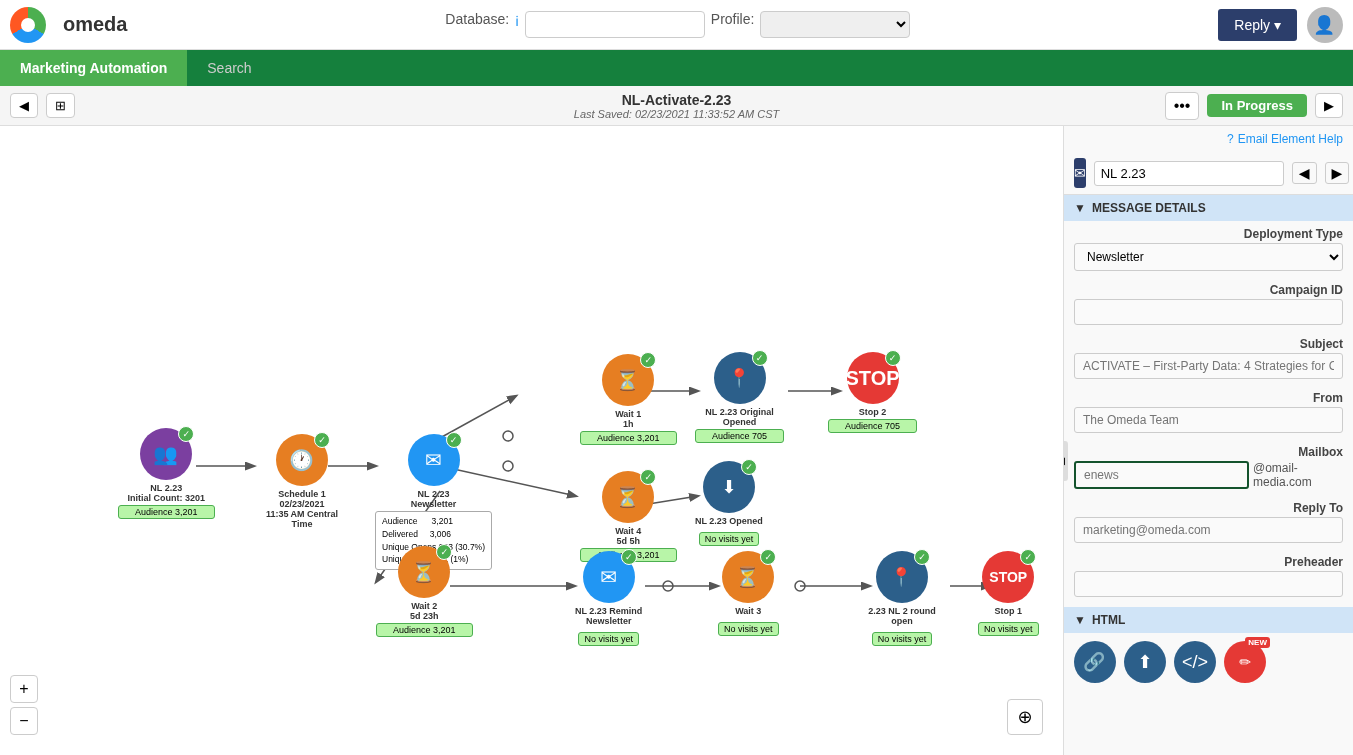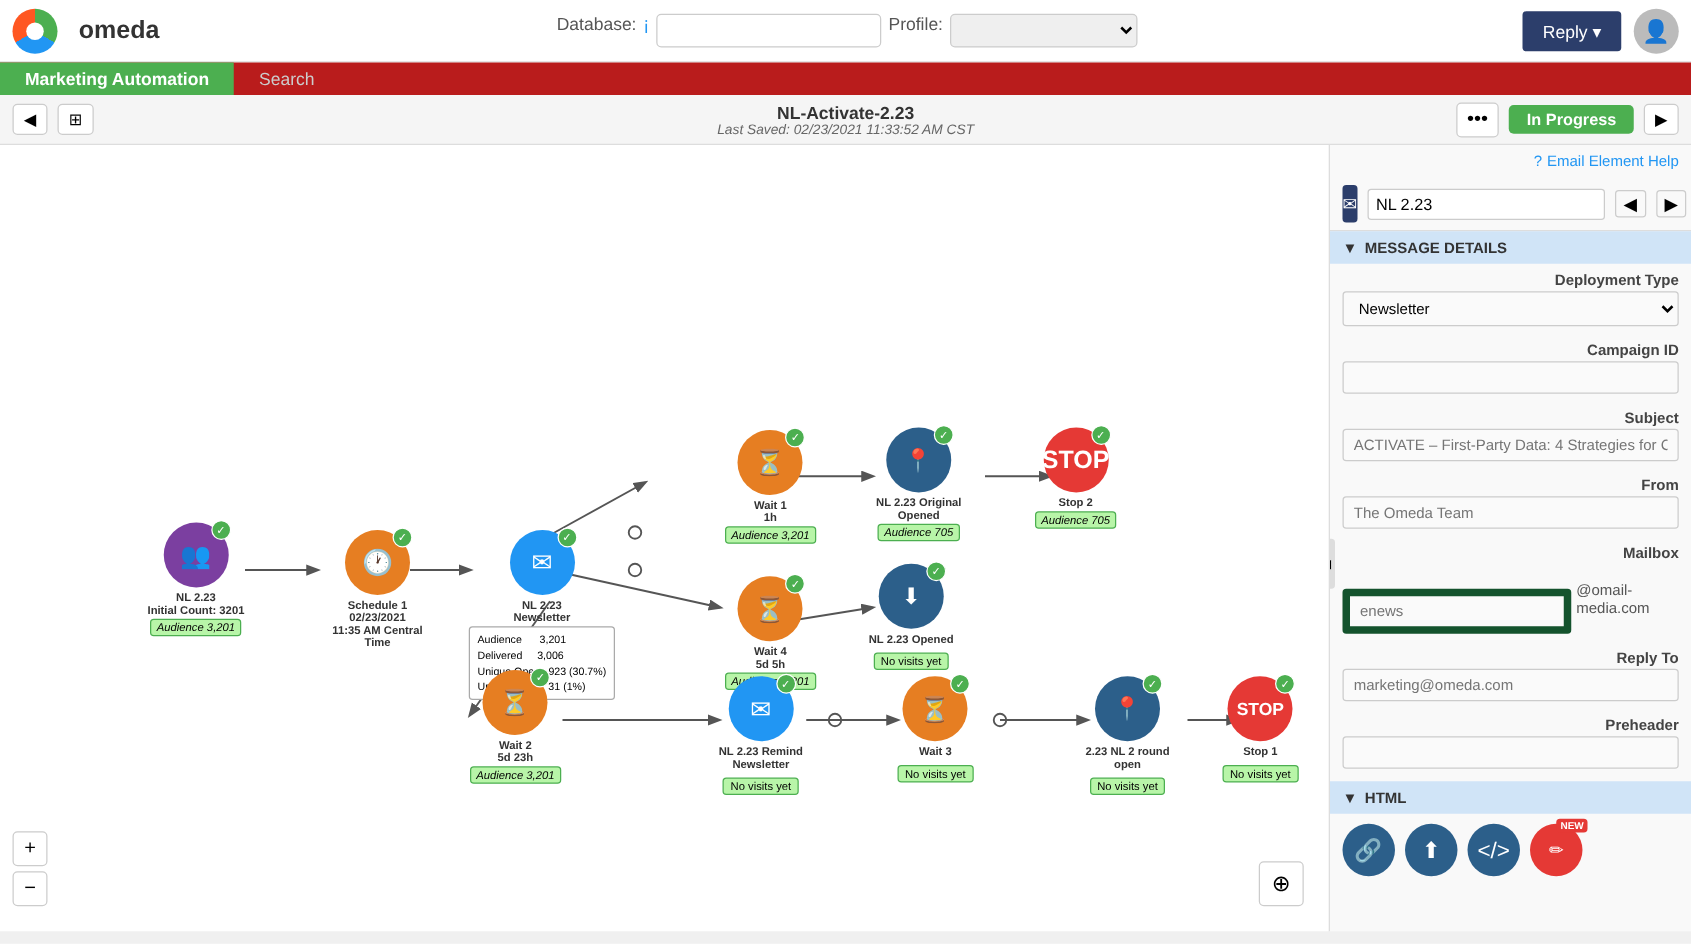--- a/index.html
+++ b/index.html
@@ -75,22 +75,22 @@
       margin-left: 10px;
       display: flex; align-items: center; justify-content: center;
       font-size: 18px;
       color: #666;
     }
 
     
     .nav-bar {
       display: flex;
       align-items: center;
-      background: #b91c1c;
-      height: 26px;
+      background: #15803d;
+      height: 36px;
       padding: 0;
     }
     .nav-item-active {
       background: #4CAF50;
       color: white;
       padding: 0 20px;
       height: 100%;
       display: flex;
       align-items: center;
       font-size: 14px;
@@ -271,26 +271,25 @@
       width: calc(100% - 20px);
     }
     .mailbox-row {
       display: flex;
       align-items: center;
       margin: 0 10px 6px;
       gap: 4px;
     }
     .mailbox-input {
       flex: 1;
-      border: 6px solid #14532d;
+      border: 2px solid #14532d;
       border-radius: 3px;
       padding: 5px 8px;
       font-size: 12px;
       background: #fafafa;
-      margin-top: 20px;
     }
     .mailbox-domain {
       font-size: 12px;
       color: #555;
     }
     .html-section-header {
       background: #d0e4f7;
       padding: 6px 10px;
       font-size: 12px;
       font-weight: bold;
@@ -366,25 +365,24 @@
       text-align: center;
       color: #333;
       margin-top: 3px;
       max-width: 80px;
       font-weight: bold;
     }
     .audience-badge {
       background: #b8f5a8;
       border: 1px solid #4CAF50;
       border-radius: 3px;
-      padding: 1px 4px;
+      padding: 1px 16px;
       font-size: 9px;
       margin-top: 2px;
       white-space: nowrap;
-      font-style: italic;
     }
     .no-visits-badge {
       background: #b8f5a8;
       border: 1px solid #4CAF50;
       border-radius: 3px;
       padding: 1px 5px;
       font-size: 9px;
       margin-top: 6px;
       white-space: nowrap;
     }

